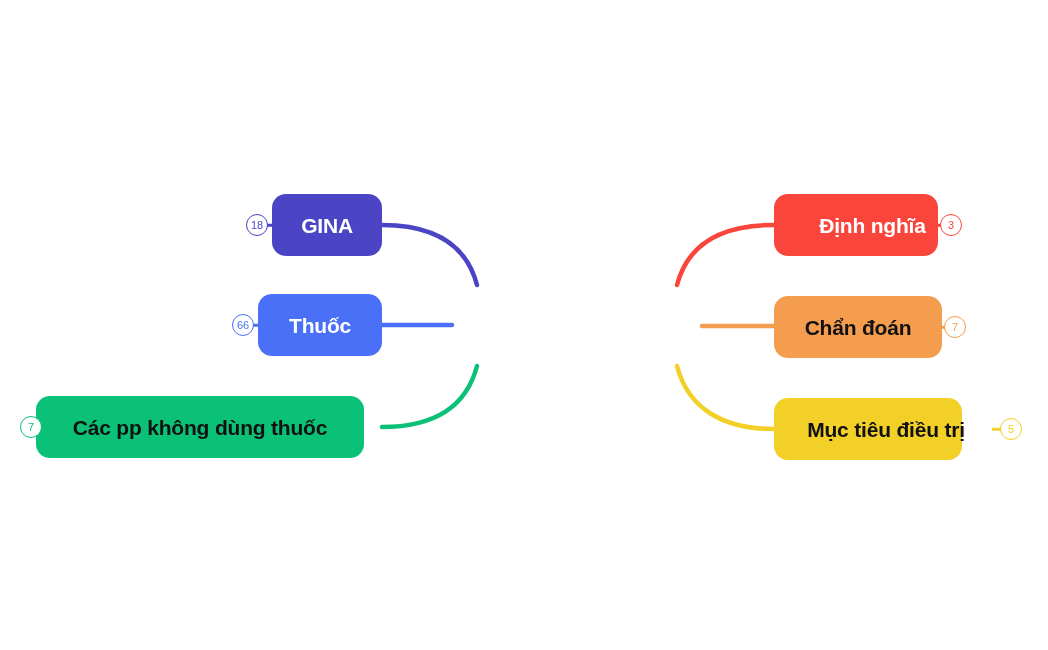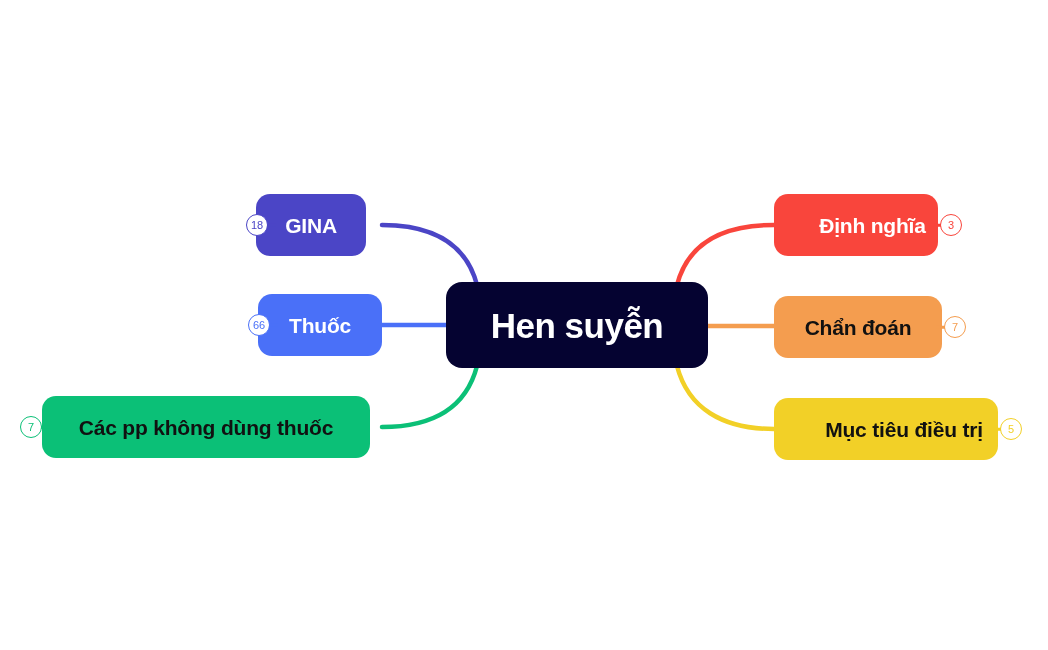--- a/index.html
+++ b/index.html
@@ -68,36 +68,36 @@
   }
 
   
   .branch {
     height: 62px;
     font-size: 21px;
     font-weight: 700;
     z-index: 4;
   }
 
-  #node-gina       { left: 256px; top: 194px; width: 110px; background: #4B45C6; }
+  #node-gina       { left: 272px; top: 194px; width: 110px; background: #4B45C6; }
   #node-gina .node-label { color: #ffffff; }
 
   #node-thuoc      { left: 258px; top: 294px; width: 124px; background: #4A70F8; }
   #node-thuoc .node-label { color: #ffffff; }
 
-  #node-khongthuoc { left: 42px;  top: 396px; width: 328px; background: #0BC077; }
+  #node-khongthuoc { left: 36px;  top: 396px; width: 328px; background: #0BC077; }
   #node-khongthuoc .node-label { color: #111111; }
 
   #node-dinhnghia  { left: 774px; top: 194px; width: 164px; background: #F9453C; }
   #node-dinhnghia .node-label { color: #ffffff; margin-left: 33px; }
 
   #node-chandoan   { left: 774px; top: 296px; width: 168px; background: #F49D4F; text-align: center; }
   #node-chandoan .node-label { color: #111111; }
 
-  #node-muctieu    { left: 774px; top: 398px; width: 224px; background: #F2D027; padding-left: 36px; }
+  #node-muctieu    { left: 774px; top: 398px; width: 188px; background: #F2D027; padding-left: 36px; }
   #node-muctieu .node-label { color: #111111; }
 
   
   .badge {
     position: absolute;
     width: 22px;
     height: 22px;
     border-radius: 50%;
     border: 1.6px solid currentColor;
     background: #ffffff;
@@ -121,21 +121,21 @@
     top: 50%;
     width: 9px;
     height: 2.5px;
     background: currentColor;
     transform: translateY(-50%);
   }
   .badge.left::after  { left: 100%; }
   .badge.right::after { right: 100%; }
 
   #badge-gina       { left: 246px; top: 214px; color: #4B45C6; }
-  #badge-thuoc      { left: 232px; top: 314px; color: #4A70F8; margin-left: 16px; }
+  #badge-thuoc      { left: 232px; top: 314px; color: #4A70F8; }
   #badge-khongthuoc { left: 20px;  top: 416px; color: #0BC077; }
   #badge-dinhnghia  { left: 940px; top: 214px; color: #F9453C; }
   #badge-chandoan   { left: 944px; top: 316px; color: #F49D4F; }
   #badge-muctieu    { left: 1000px;top: 418px; color: #F2D027; }
 </style>
 </head>
 <body>
 
 <div id="mindmap-canvas">
 
@@ -147,23 +147,20 @@
 
     <path d="M 382 427 C 432 427, 466 408, 477 366" stroke="#0BC077" stroke-width="4.5" stroke-linecap="round" fill="none"></path>
 
     <path d="M 677 285 C 688 243, 722 225, 774 225" stroke="#F9453C" stroke-width="4.5" stroke-linecap="round" fill="none"></path>
 
     <path d="M 702 326 L 774 326" stroke="#F49D4F" stroke-width="4.5" stroke-linecap="round" fill="none"></path>
 
     <path d="M 677 366 C 688 408, 722 429, 774 429" stroke="#F2D027" stroke-width="4.5" stroke-linecap="round" fill="none"></path>
   </svg>
 
-  <div class="node" id="central-node">
-    <span class="node-label">Hen suyễn</span>
-  </div>
 
   <div class="node branch" id="node-gina">
     <span class="node-label">GINA</span>
   </div>
   <div class="badge left" id="badge-gina">
     <span class="badge-count">18</span>
   </div>
 
   <div class="node branch" id="node-thuoc">
     <span class="node-label">Thuốc</span>

